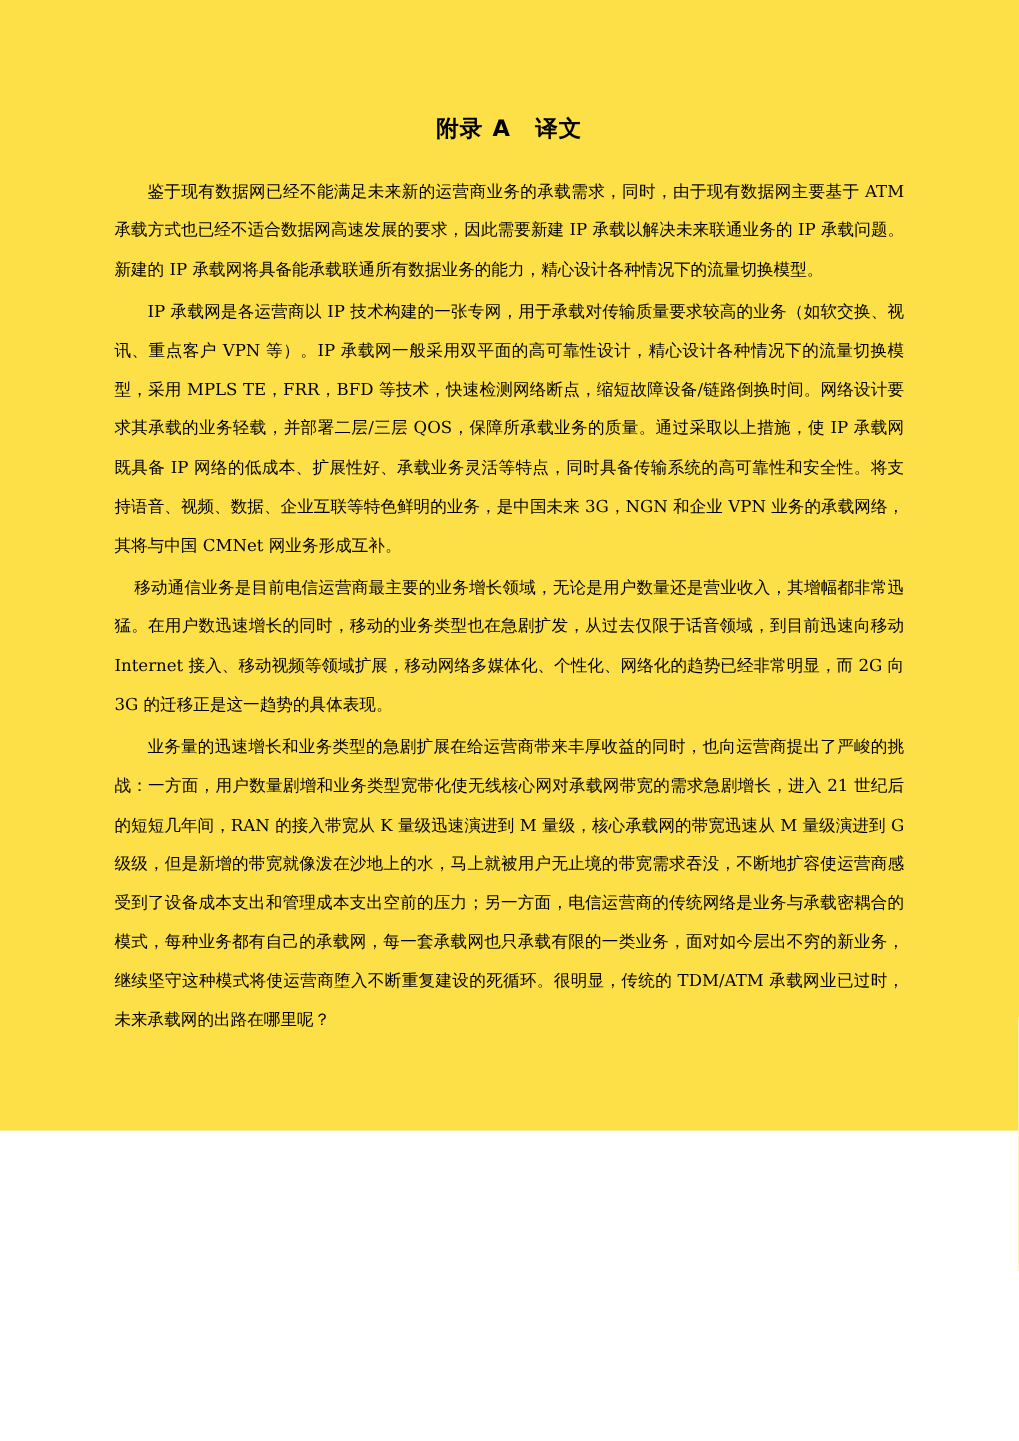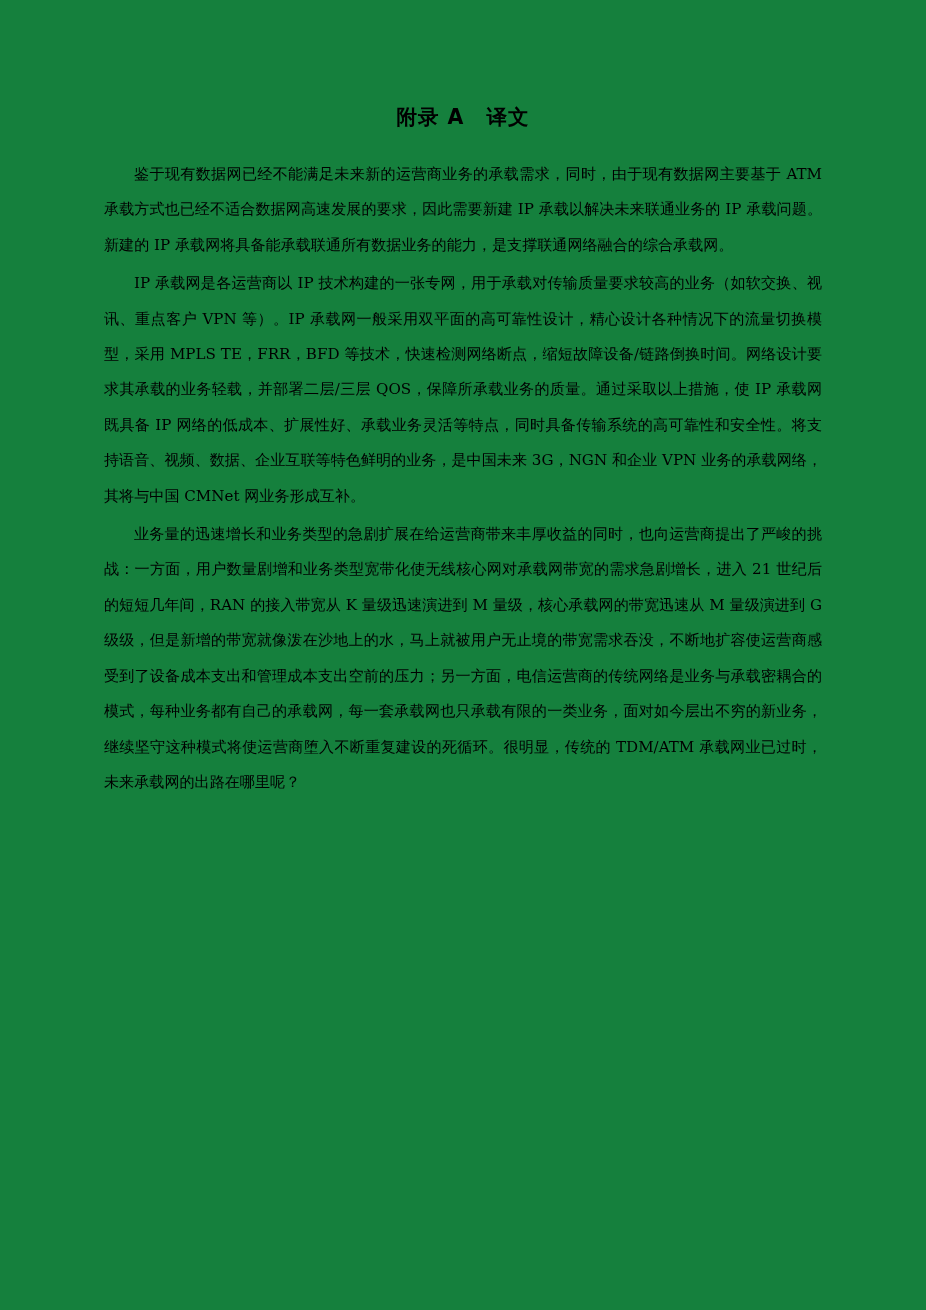--- a/index.html
+++ b/index.html
@@ -6,22 +6,22 @@
     margin: 0;
     padding: 0;
     background: #ffffff;
   }
   body {
     font-family: "DejaVu Sans", "Liberation Sans", sans-serif;
   }
   .page {
     position: relative;
     width: 926px;
-    height: 1310px;
-    background: #15803d;
+    height: 1028px;
+    background: #fde047;
     overflow: hidden;
     box-sizing: border-box;
   }
   .content {
     position: absolute;
     left: 104px;
     top: 103px;
     width: 718px;
   }
   .doc-title {
@@ -66,23 +66,24 @@
 </head>
 <body>
 
 <div class="page">
   <div class="content">
 
     <h1 class="doc-title">
       <span>附录 A</span><span class="gap"></span><span>译文</span>
     </h1>
 
-    <p class="body-para">鉴于现有数据网已经不能满足未来新的运营商业务的承载需求，同时，由于现有数据网主要基于 ATM 承载方式也已经不适合数据网高速发展的要求，因此需要新建 IP 承载以解决未来联通业务的 IP 承载问题。新建的 IP 承载网将具备能承载联通所有数据业务的能力，是支撑联通网络融合的综合承载网。</p>
+    <p class="body-para">鉴于现有数据网已经不能满足未来新的运营商业务的承载需求，同时，由于现有数据网主要基于 ATM 承载方式也已经不适合数据网高速发展的要求，因此需要新建 IP 承载以解决未来联通业务的 IP 承载问题。新建的 IP 承载网将具备能承载联通所有数据业务的能力，精心设计各种情况下的流量切换模型。</p>
 
     <p class="body-para">IP 承载网是各运营商以 IP 技术构建的一张专网，用于承载对传输质量要求较高的业务（如软交换、视讯、重点客户 VPN 等）。IP 承载网一般采用双平面的高可靠性设计，精心设计各种情况下的流量切换模型，采用 MPLS TE，FRR，BFD 等技术，快速检测网络断点，缩短故障设备/链路倒换时间。网络设计要求其承载的业务轻载，并部署二层/三层 QOS，保障所承载业务的质量。通过采取以上措施，使 IP 承载网既具备 IP 网络的低成本、扩展性好、承载业务灵活等特点，同时具备传输系统的高可靠性和安全性。将支持语音、视频、数据、企业互联等特色鲜明的业务，是中国未来 3G，NGN 和企业 VPN 业务的承载网络，其将与中国 CMNet 网业务形成互补。</p>
 
 
+    <p class="body-para indent-small">移动通信业务是目前电信运营商最主要的业务增长领域，无论是用户数量还是营业收入，其增幅都非常迅猛。在用户数迅速增长的同时，移动的业务类型也在急剧扩发，从过去仅限于话音领域，到目前迅速向移动 Internet 接入、移动视频等领域扩展，移动网络多媒体化、个性化、网络化的趋势已经非常明显，而 2G 向 3G 的迁移正是这一趋势的具体表现。</p>
 
     <p class="body-para">业务量的迅速增长和业务类型的急剧扩展在给运营商带来丰厚收益的同时，也向运营商提出了严峻的挑战：一方面，用户数量剧增和业务类型宽带化使无线核心网对承载网带宽的需求急剧增长，进入 21 世纪后的短短几年间，RAN 的接入带宽从 K 量级迅速演进到 M 量级，核心承载网的带宽迅速从 M 量级演进到 G 级级，但是新增的带宽就像泼在沙地上的水，马上就被用户无止境的带宽需求吞没，不断地扩容使运营商感受到了设备成本支出和管理成本支出空前的压力；另一方面，电信运营商的传统网络是业务与承载密耦合的模式，每种业务都有自己的承载网，每一套承载网也只承载有限的一类业务，面对如今层出不穷的新业务，继续坚守这种模式将使运营商堕入不断重复建设的死循环。很明显，传统的 TDM/ATM 承载网业已过时，未来承载网的出路在哪里呢？</p>
 
 
   </div>
 </div>
 
 </body></html>

